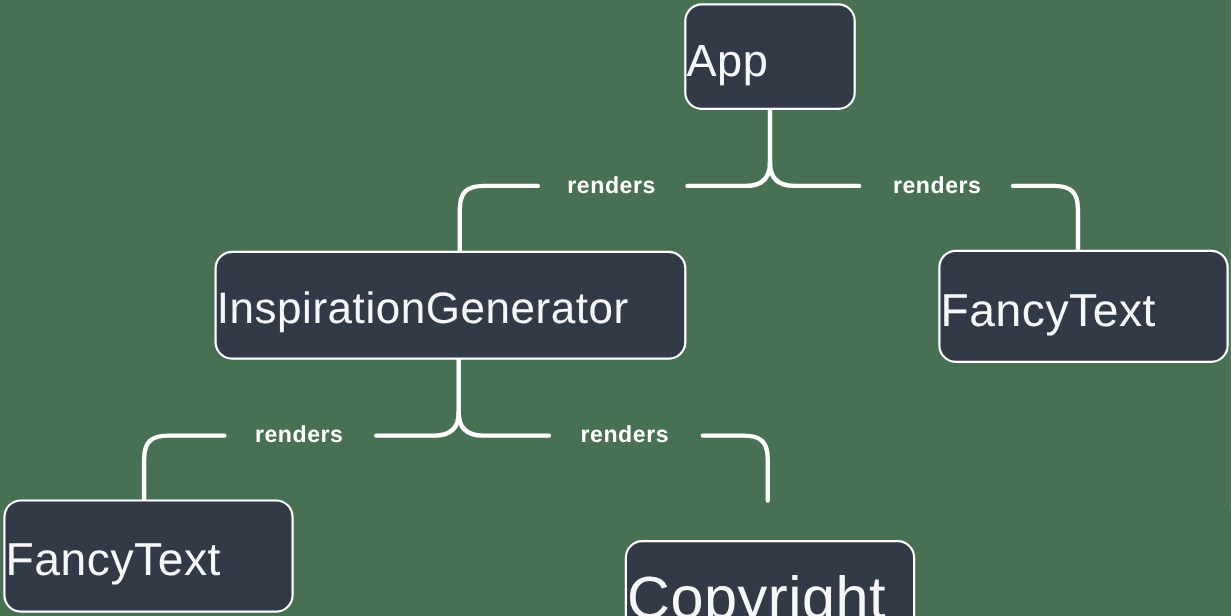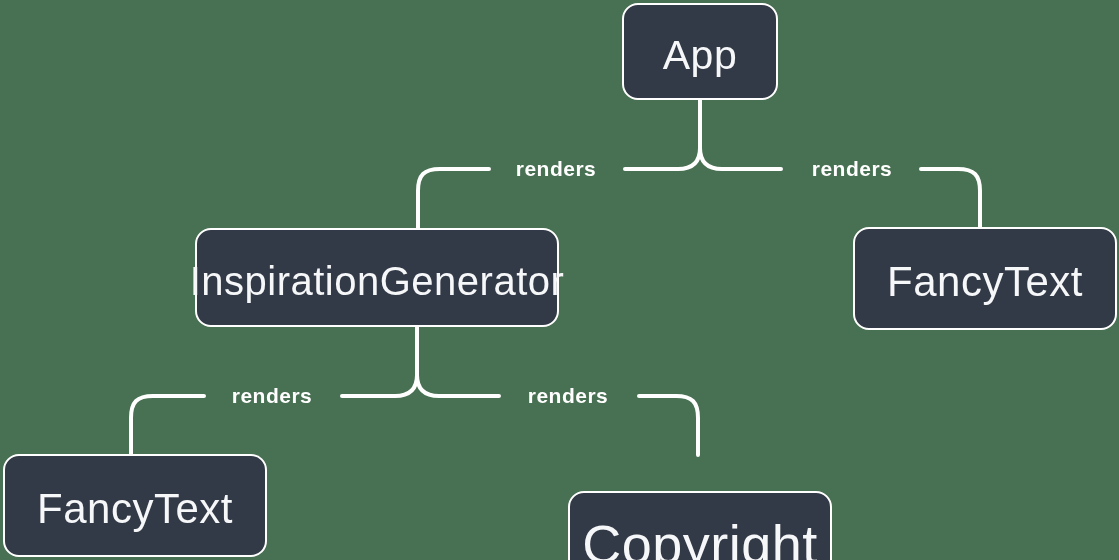--- a/index.html
+++ b/index.html
@@ -25,29 +25,28 @@
     stroke-linejoin: round;
   }
   .node {
     position: absolute;
     box-sizing: border-box;
     background: var(--node-fill, #333A47);
     border: 2px solid var(--node-border, #ffffff);
     border-radius: 16px;
     display: flex;
     align-items: center;
-    justify-content: center;
     padding-top: 7px;
     color: var(--text-color, #F6F7F9);
     font-size: 40px;
     letter-spacing: 0.5px;
     white-space: nowrap;
   }
   .node-app            { left: 622px; top: 3px;   width: 156px; height: 97px;  font-size: 41px; }
-  .node-ig             { left: 195px; top: 228px; width: 364px; height: 99px;  }
+  .node-ig             { left: 195px; top: 228px; width: 429px; height: 99px;  }
   .node-fancy-right    { left: 853px; top: 227px; width: 264px; height: 103px; font-size: 42px; }
   .node-fancy-left     { left: 3px;   top: 454px; width: 264px; height: 103px; font-size: 42px; }
   .node-copyright      { left: 568px; top: 455px; width: 264px; height: 99px;  font-size: 54px; margin-top: 36px; }
   .edge-label {
     position: absolute;
     transform: translate(-50%, -50%);
     color: var(--line-color, #ffffff);
     font-weight: bold;
     font-size: 21px;
     letter-spacing: 0.5px;

